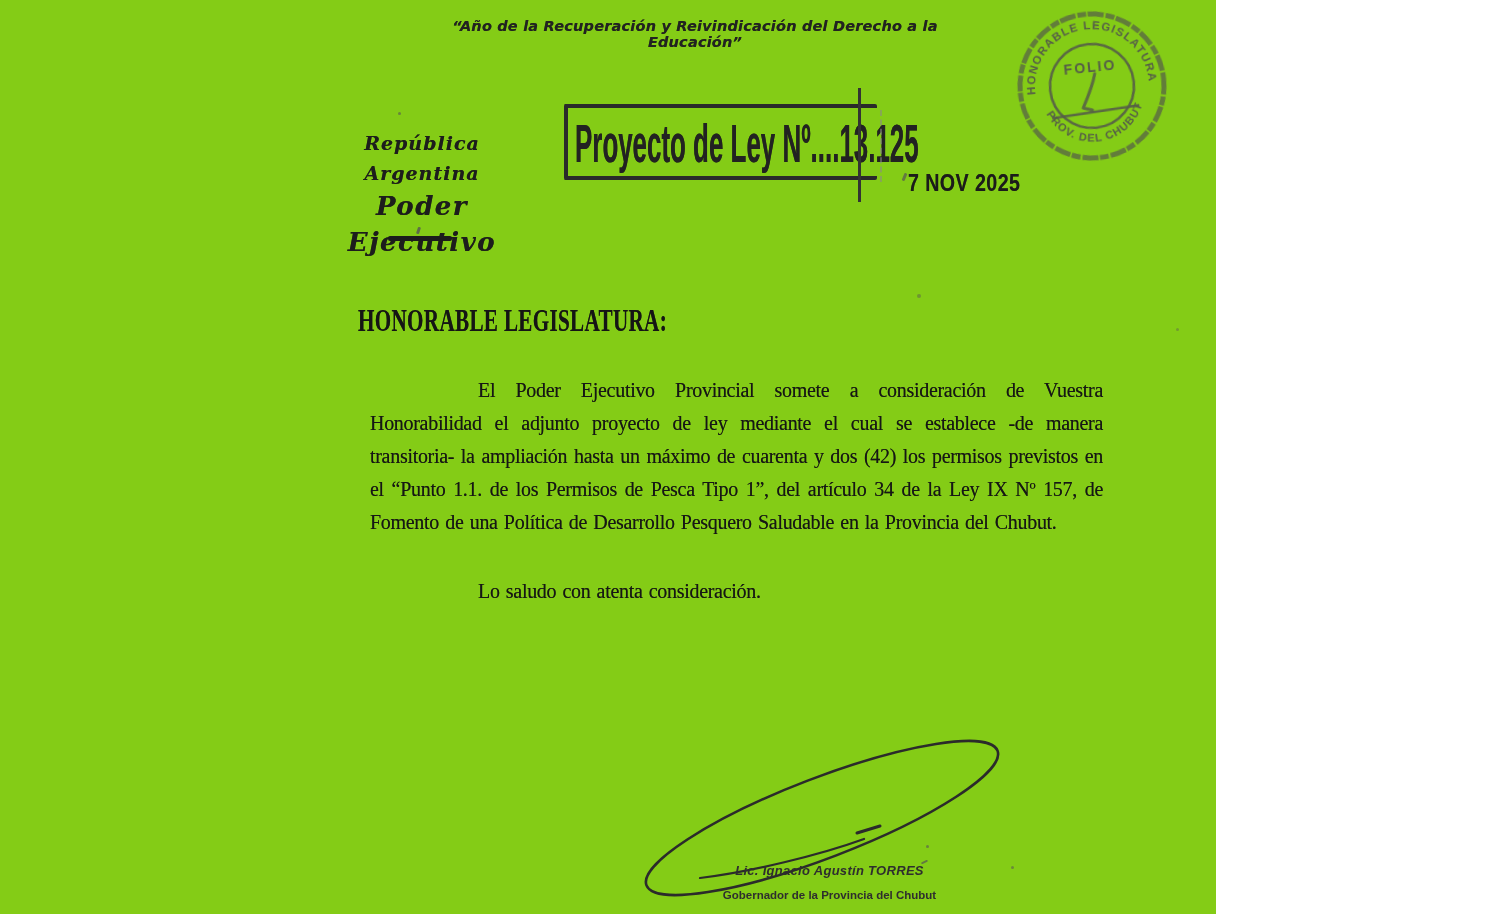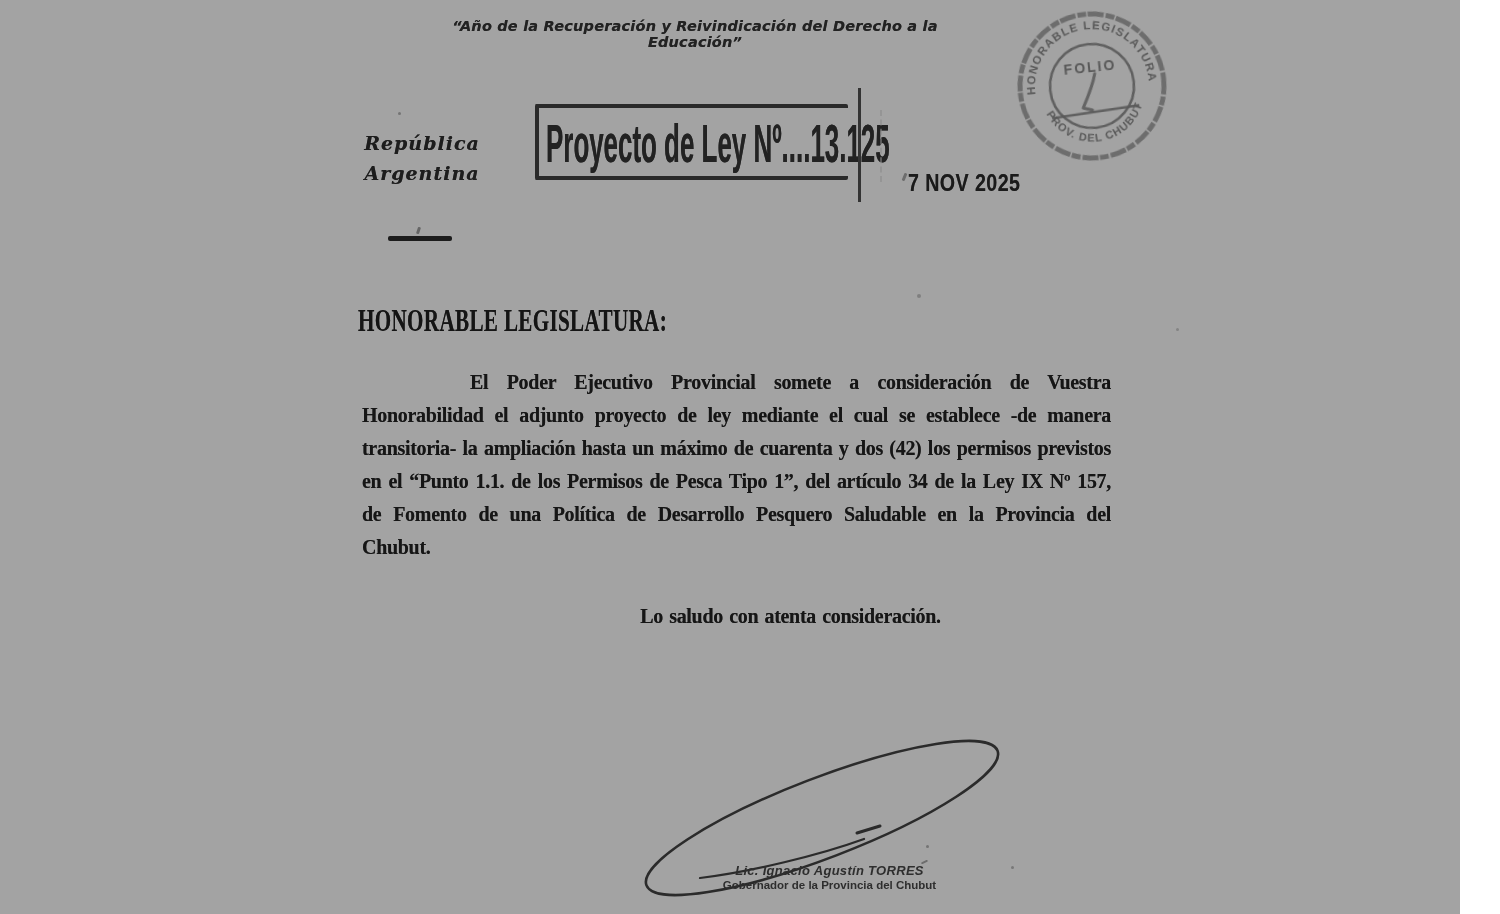--- a/index.html
+++ b/index.html
@@ -1,17 +1,17 @@
 <!DOCTYPE html>
 <html><head>
 <meta charset="utf-8">
 <style>
   html,body{margin:0;padding:0;background:#ffffff;}
   .page{
-    position:relative;width:1460px;height:914px;background:#a3a3a3;overflow:hidden;
+    position:relative;width:1216px;height:914px;background:#84cc16;overflow:hidden;
     font-family:"Liberation Serif", serif;color:#1a1a1a;
   }
 
   
   .quote{
     position:absolute;left:428px;top:18px;width:534px;text-align:center;
     font-family:"DejaVu Sans", sans-serif;font-style:italic;font-weight:700;
     font-size:14.5px;color:#222;letter-spacing:.2px;
     text-shadow:0 0 .5px rgba(0,0,0,.55);
   }
@@ -23,21 +23,21 @@
     text-shadow:0 0 .6px rgba(0,0,0,.6);
     margin-top:12px;
   }
   .lh1{font-size:19px;font-weight:600;letter-spacing:1px;line-height:30px;}
   .lh2{font-size:23px;font-weight:600;line-height:34px;}
   .lh3{font-size:26px;font-weight:600;letter-spacing:1.5px;line-height:36px;}
   .lh-underline{position:absolute;left:388px;top:236px;width:64px;height:5px;background:#1c1c1c;border-radius:2px;}
 
   
   .law-box{
-    position:absolute;left:535px;top:104px;width:313px;height:76px;
+    position:absolute;left:564px;top:104px;width:313px;height:76px;
     box-sizing:border-box;border:4px solid #2a2a2a;border-right:none;
     border-radius:2px;
     padding-left:16px;
   }
   .law-text{
     position:absolute;left:7px;top:6px;white-space:nowrap;
     font-family:"Liberation Sans", sans-serif;font-weight:600;font-size:54px;line-height:58px;
     color:#222;transform:scaleX(.48);transform-origin:left top;
     text-shadow:0 0 .6px rgba(0,0,0,.6);
   }
@@ -58,49 +58,49 @@
 
   
   .salutation{
     position:absolute;left:358px;top:302px;white-space:nowrap;
     font-weight:700;font-size:32px;letter-spacing:.5px;color:#151515;
     transform:scaleX(.66);transform-origin:left top;
     text-shadow:0 0 .5px rgba(0,0,0,.6);
   }
   .body-text{position:absolute;left:358px;top:362px;width:757px;}
   .body-text p{
-    margin:4px;font-size:20px;line-height:33px;text-align:justify;text-indent:108px;
+    margin:12px;font-size:20px;line-height:33px;text-align:justify;text-indent:108px;
     letter-spacing:-.3px;word-spacing:1.5px;color:#161616;
     text-shadow:0 0 .5px rgba(0,0,0,.55);
-    font-weight:bold;
   }
   .body-text p.p2{margin-top:18px;}
-  .body-text p.p3{margin-top:36px;text-align:center;}
+  .body-text p.p3{margin-top:36px;text-align:left;}
 
   
   .sig-svg{position:absolute;left:630px;top:725px;}
   .sig-text{
     position:absolute;left:712px;top:863px;width:235px;text-align:center;
     font-family:"Liberation Sans", sans-serif;color:#2e2e2e;filter:blur(.35px);
   }
   .sig-name{font-size:13px;font-weight:700;font-style:italic;letter-spacing:.3px;}
-  .sig-title{font-size:11.5px;font-weight:700;margin-top:1px;}
+  .sig-title{font-size:11.5px;font-weight:700;margin-top:11px;}
 
   
   .speck{position:absolute;background:#555;border-radius:50%;}
 </style>
 </head>
 <body>
 
 <div class="page">
 
   <div class="quote">“Año de la Recuperación y Reivindicación del Derecho a la Educación”</div>
 
   <div class="letterhead">
     <div class="lh1">República Argentina</div>
+    <div class="lh3">Poder Ejecutivo</div>
   </div>
   <div class="lh-underline"></div>
 
   <div class="law-box">
     <div class="law-text">Proyecto de Ley Nº....13.125</div>
   </div>
   <div class="law-vline"></div>
   <div class="law-vline-dashed"></div>
 
   <div class="date-stamp">7 NOV 2025</div>

